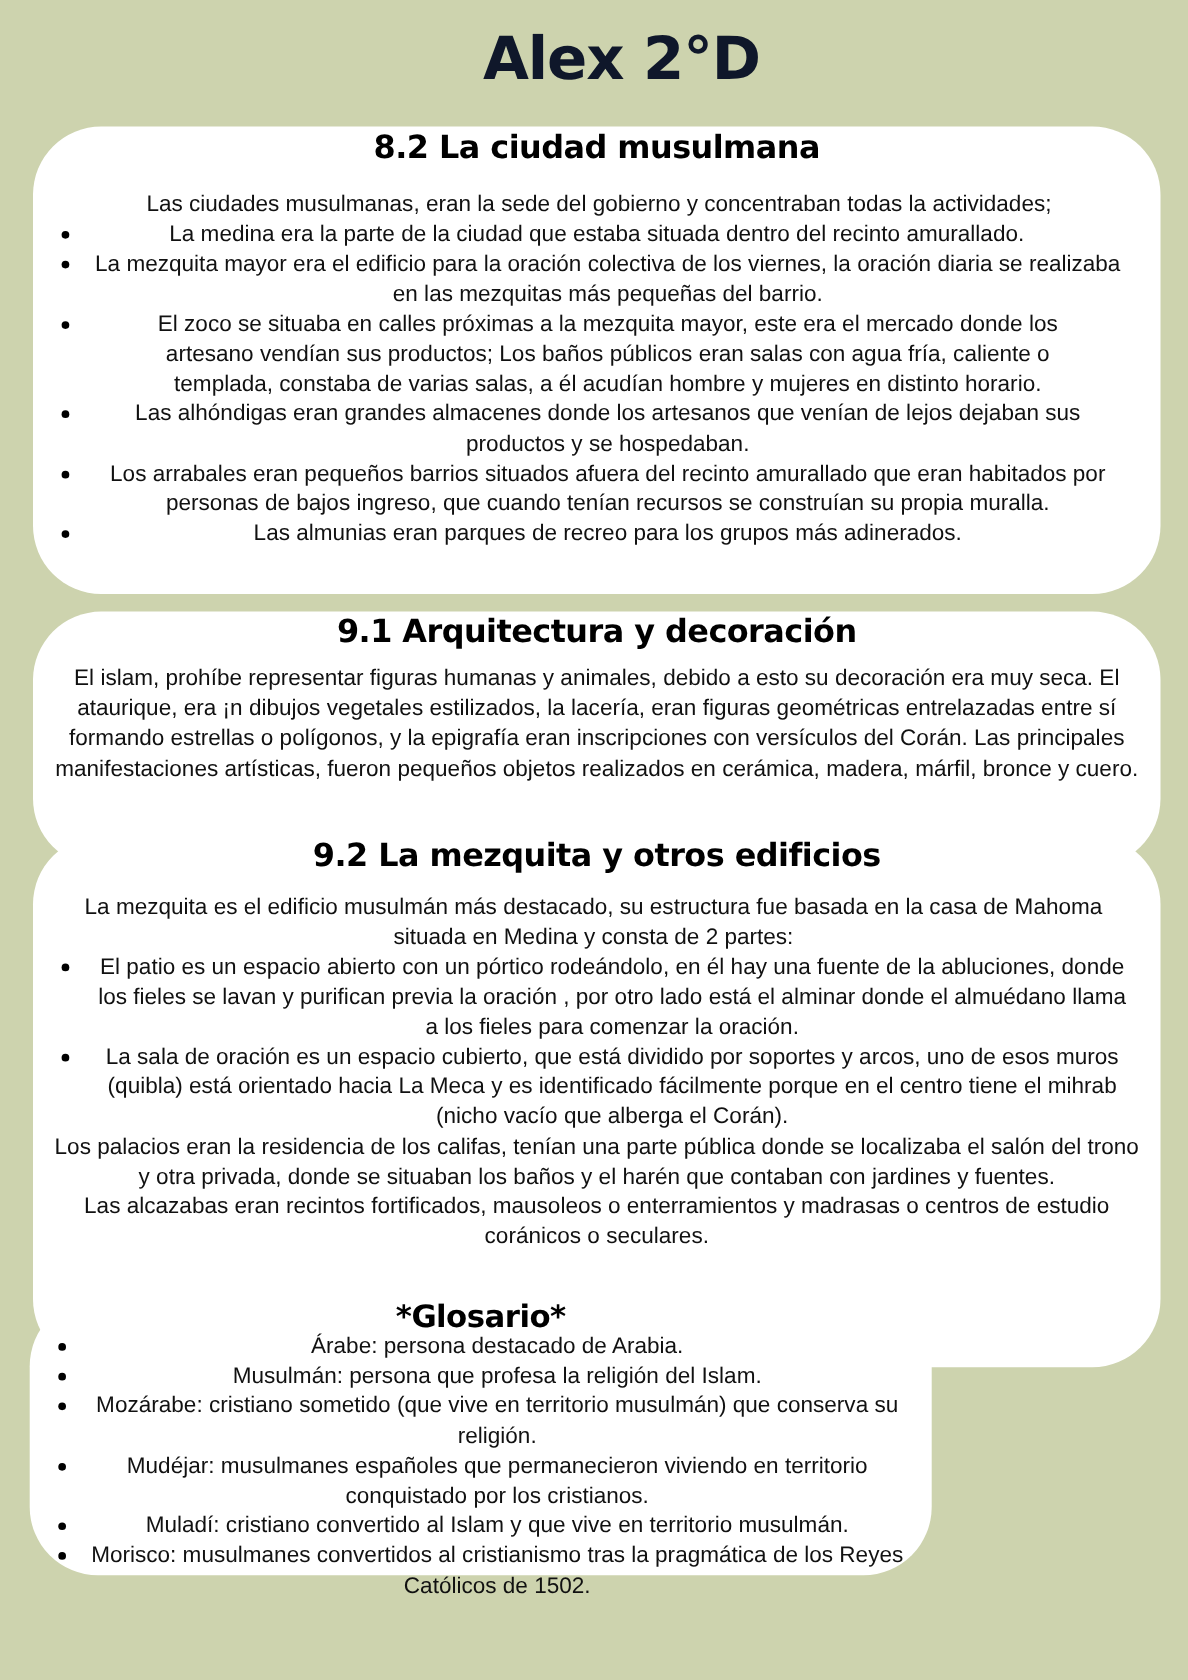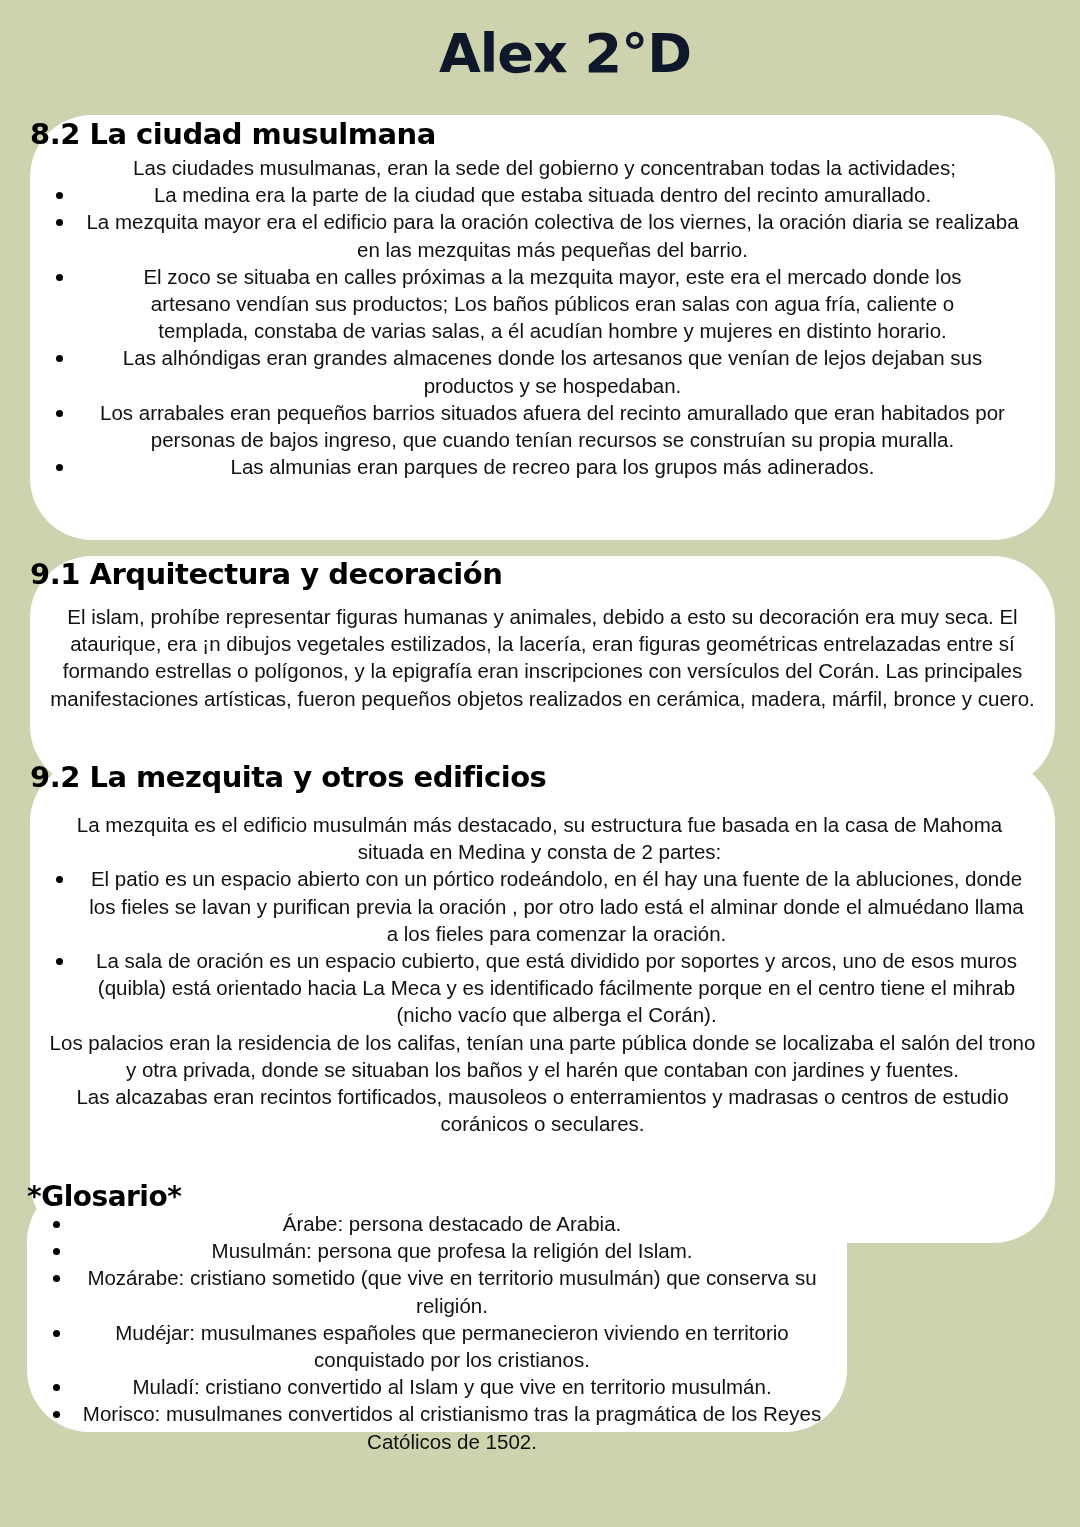--- a/index.html
+++ b/index.html
@@ -19,42 +19,42 @@
     color: #0f172a;
     margin-left: 25px;
   }
   .card {
     position: absolute;
     background: #ffffff;
     border-radius: 62px;
     box-sizing: border-box;
   }
   .card h2 {
-    margin: 0; text-align: left;
+    margin: 0; text-align: center;
     font-family: "DejaVu Sans", sans-serif;
     font-weight: bold; font-size: 29px; letter-spacing: -0.5px;
     color: #000;
   }
   .body-text {
     font-size: 20.5px; line-height: 27.2px; text-align: center;
   }
   .para { margin: 0; text-align: center; }
   ul.bul {
     list-style: none; margin: 0; padding: 0;
   }
   ul.bul li {
     position: relative; text-align: center; padding-left: 52px; padding-right: 8px;
   }
   ul.bul li .dot {
     position: absolute; left: 26px; top: 11px;
     width: 7px; height: 7px; border-radius: 50%; background: #000;
   }
   #card1 { left: 30px; top: 115px; width: 1025px; height: 425px; }
   #card1 h2 { padding-top: 2px; }
-  #card1 .body-text { margin-top: 3px; padding: 0 24px 0 0; }
+  #card1 .body-text { margin-top: 21px; padding: 0 24px 0 0; }
   #card2 { left: 30px; top: 556px; width: 1025px; height: 232px; }
   #card2 h2 { padding-top: 1px; }
   #card2 .body-text { margin-top: 12px; padding: 0 20px; }
   #card3 { left: 30px; top: 760px; width: 1025px; height: 483px; }
   #card3 h2 { padding-top: 0px; }
   #card3 .body-text { margin-top: 17px; padding: 0 16px 0 0; }
   #card4 { left: 27px; top: 1180px; width: 820px; height: 252px; }
   #card4 h2 { padding-top: 0px; font-size: 28px; }
   #card4 .body-text { margin-top: -3px; padding: 0 14px 0 0; }
 </style>

